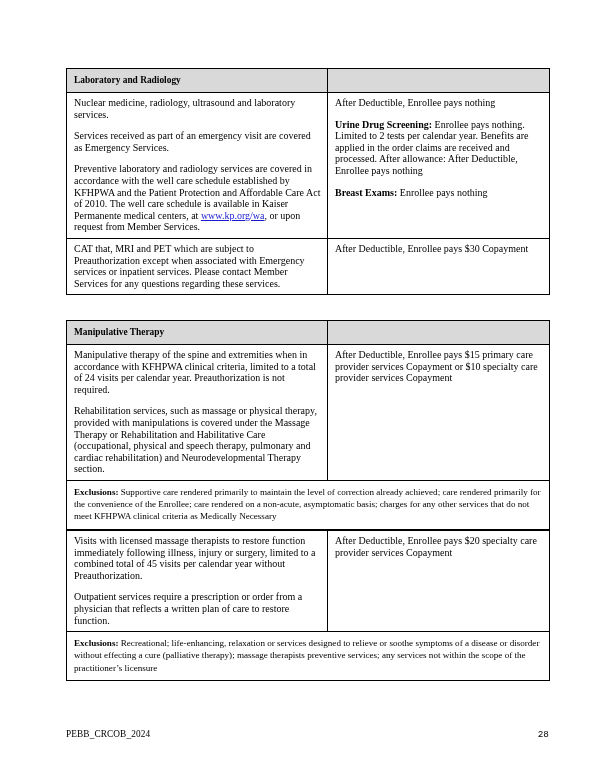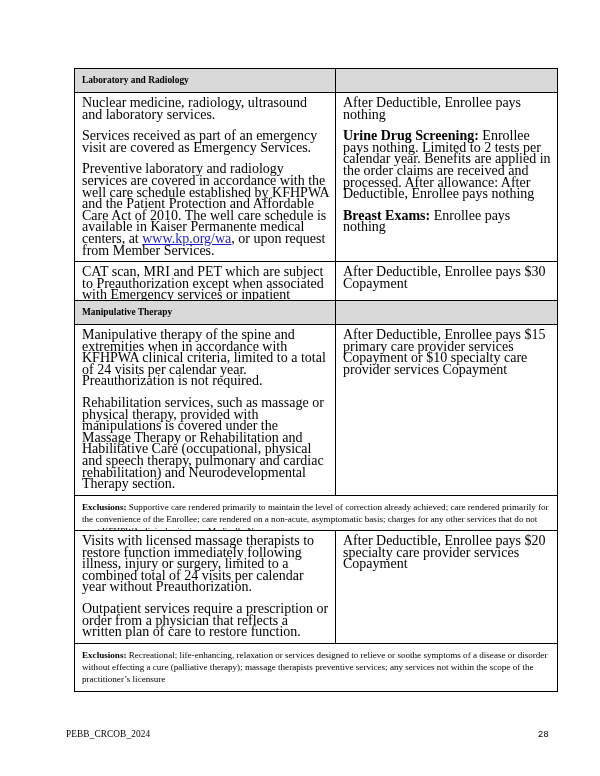--- a/index.html
+++ b/index.html
@@ -26,27 +26,26 @@
 
   
   .benefit-table {
     position: absolute;
     left: 66px;
     width: 483px;
     border-collapse: collapse;
     table-layout: fixed;
     border: 1.6px solid #000;
     background: #fff;
-    margin-left: 8px;
   }
   .benefit-table td {
     border: 1px solid #000;
     vertical-align: top;
     padding: 4px 6px 5px 7px;
-    font-size: 14px;
+    font-size: 10px;
     line-height: 11.6px;
     word-wrap: break-word;
   }
   .col-left   { width: 261px; }
   .col-right  { width: 222px; }
 
   .hdr td {
     background: #d9d9d9;
     font-weight: bold;
     font-size: 9.4px;
@@ -69,21 +68,21 @@
 
   .b { font-weight: bold; }
 
   a.weblink {
     color: #1a1ad0;
     text-decoration: underline;
   }
 
   
   #table-lab   { top: 68px; }
-  #table-manip { top: 300px; }
+  #table-manip { top: 320px; }
   #table-massage { top: 530px; }
 
   
   .footer {
     position: absolute;
     left: 66px;
     top: 729px;
     width: 483px;
     display: flex;
     justify-content: space-between;
@@ -116,21 +115,21 @@
           <p class="para"><span>Preventive laboratory and radiology services are covered in accordance with the well care schedule established by KFHPWA and the Patient Protection and Affordable Care Act of 2010. The well care schedule is available in Kaiser Permanente medical centers, at </span><a class="weblink" href="#">www.kp.org/wa</a><span>, or upon request from Member Services.</span></p>
         </td>
         <td>
           <p class="para">After Deductible, Enrollee pays nothing</p>
           <p class="para"><span class="b">Urine Drug Screening:</span><span> Enrollee pays nothing. Limited to 2 tests per calendar year. Benefits are applied in the order claims are received and processed.  After allowance: After Deductible, Enrollee pays nothing</span></p>
           <p class="para"><span class="b">Breast Exams:</span><span> Enrollee pays nothing</span></p>
         </td>
       </tr>
       <tr>
         <td>
-          <p class="para">CAT scan, MRI and PET which are subject to Preauthorization except when associated with Emergency services or inpatient services. Please contact Member Services for any questions regarding these services.</p>
+          <p class="para">CAT that, MRI and PET which are subject to Preauthorization except when associated with Emergency services or inpatient services. Please contact Member Services for any questions regarding these services.</p>
         </td>
         <td>
           <p class="para">After Deductible, Enrollee pays $30 Copayment</p>
         </td>
       </tr>
     </tbody>
   </table>
 
   <table class="benefit-table" id="table-manip">
     <colgroup>
@@ -158,21 +157,21 @@
   </table>
 
   <table class="benefit-table" id="table-massage">
     <colgroup>
       <col class="col-left">
         <col class="col-right">
     </colgroup>
     <tbody>
       <tr>
         <td>
-          <p class="para">Visits with licensed massage therapists to restore function immediately following illness, injury or surgery, limited to a combined total of 24 visits per calendar year without Preauthorization.</p>
+          <p class="para">Visits with licensed massage therapists to restore function immediately following illness, injury or surgery, limited to a combined total of 45 visits per calendar year without Preauthorization.</p>
           <p class="para">Outpatient services require a prescription or order from a physician that reflects a written plan of care to restore function.</p>
         </td>
         <td>
           <p class="para">After Deductible, Enrollee pays $20 specialty care provider services Copayment</p>
         </td>
       </tr>
       <tr class="excl">
         <td colspan="2"><span class="b">Exclusions:</span><span> Recreational; life-enhancing, relaxation or services designed to relieve or soothe symptoms of a disease or disorder without effecting a cure (palliative therapy); massage therapists preventive services; any services not within the scope of the practitioner’s licensure</span></td>
       </tr>
     </tbody>

